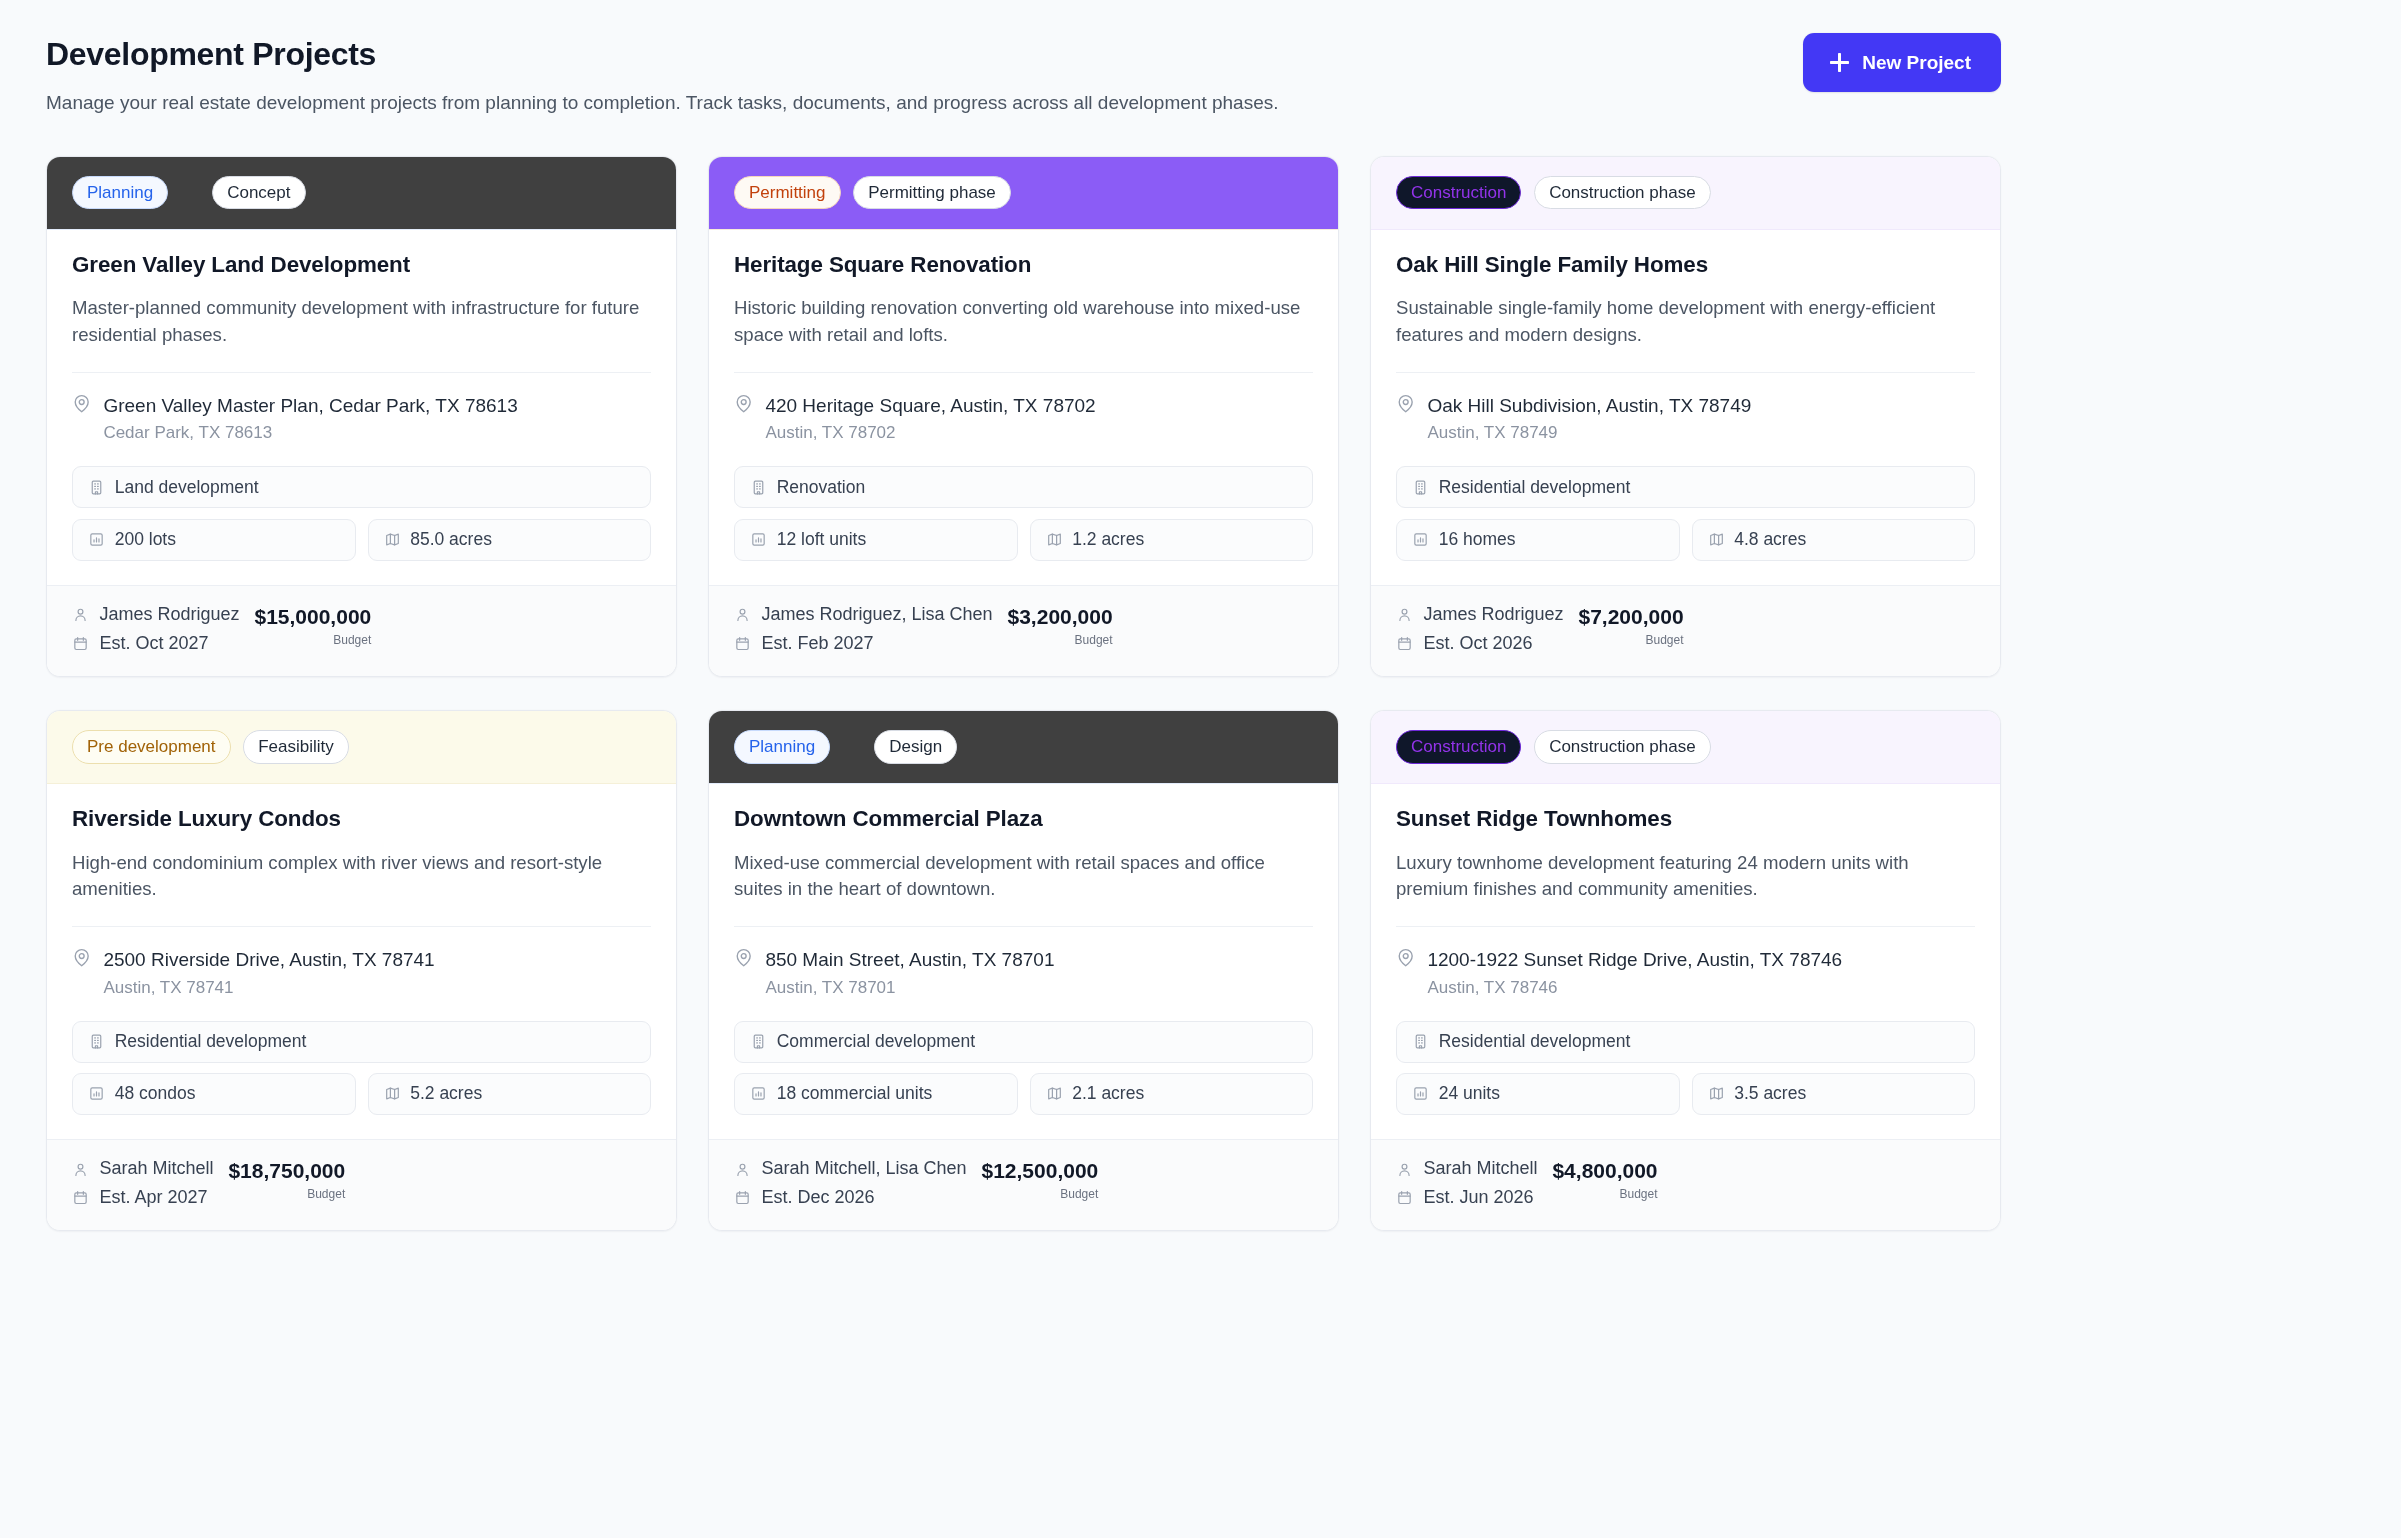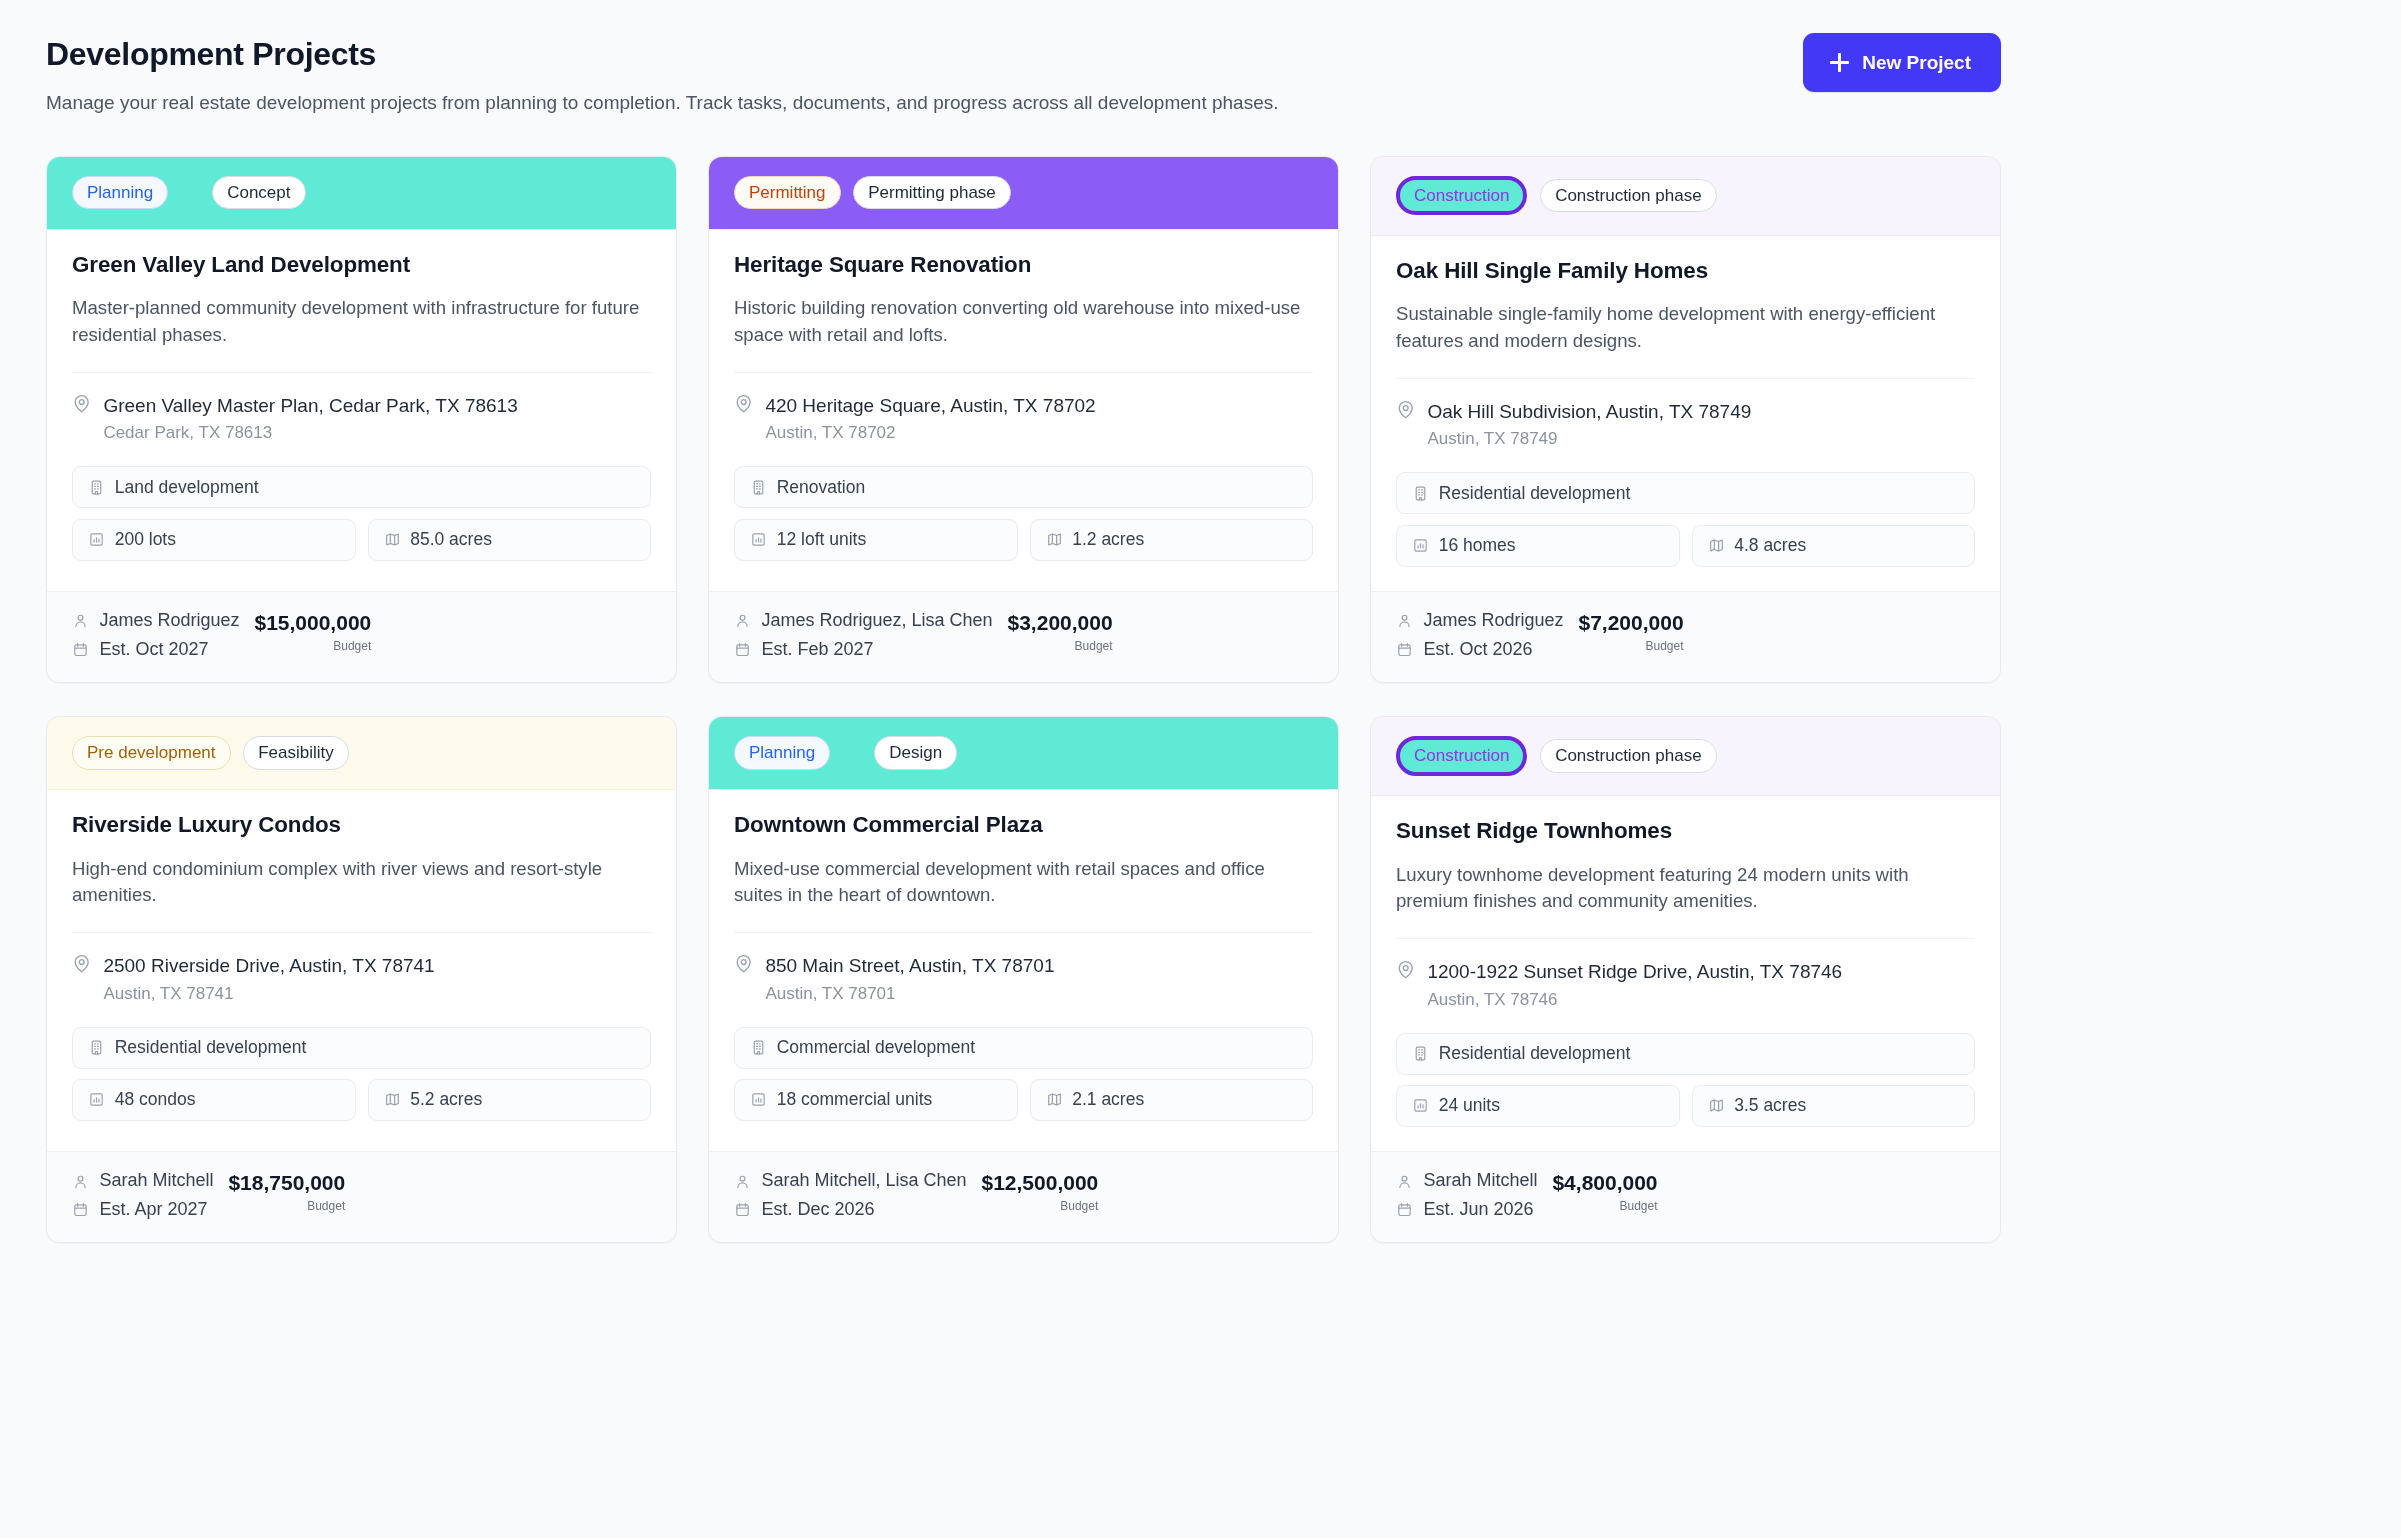--- a/index.html
+++ b/index.html
@@ -93,39 +93,39 @@
   }
 
   
   .card-head {
     display: flex;
     align-items: center;
     gap: 12.7px;
     padding: 19.4px 25px 19.4px 25px;
     border-bottom: 1px solid #eceff4;
   }
-  .card-head.tint-planning     { background: #5eead4; border-bottom-color:#e3ecfb;gap:44px; }
+  .card-head.tint-planning     { background: #404040; border-bottom-color:#e3ecfb;gap:44px; }
   .card-head.tint-permitting   { background: #8b5cf6; border-bottom-color:#f7ebda; }
   .card-head.tint-construction { background: #f8f4fe; border-bottom-color:#f0e9fc; }
   .card-head.tint-predev       { background: #fcfaea; border-bottom-color:#f5f0d8; }
 
   .badge {
     display: inline-flex;
     align-items: center;
     border-radius: 745px;
     padding: 6.7px 14px 7.5px;
     font-size: 17px;
     line-height: 1;
     white-space: nowrap;
     background: transparent;
   }
   .badge.status { font-weight: normal; }
   .badge.status.planning     { color: #2563eb; border: 1px solid #c7dafc; background:#f4f8ff; }
   .badge.status.permitting   { color: #c2410c; border: 1px solid #f6d6bc; background:#fefaf4; }
-  .badge.status.construction { color: #9333ea; border: 4px solid #6d28d9; background:#5eead4; }
+  .badge.status.construction { color: #9333ea; border: 1px solid #6d28d9; background:#0f172a; }
   .badge.status.predev       { color: #a16207; border: 1px solid #ecdfae; background:#fefdf3; }
 
   .badge.phase {
     color: #1f2937;
     border: 1px solid #d8dce4;
     background: #ffffff;
   }
 
   
   .card-body { padding: 22.4px 25px 0 25px; flex: 1 1 auto; }

